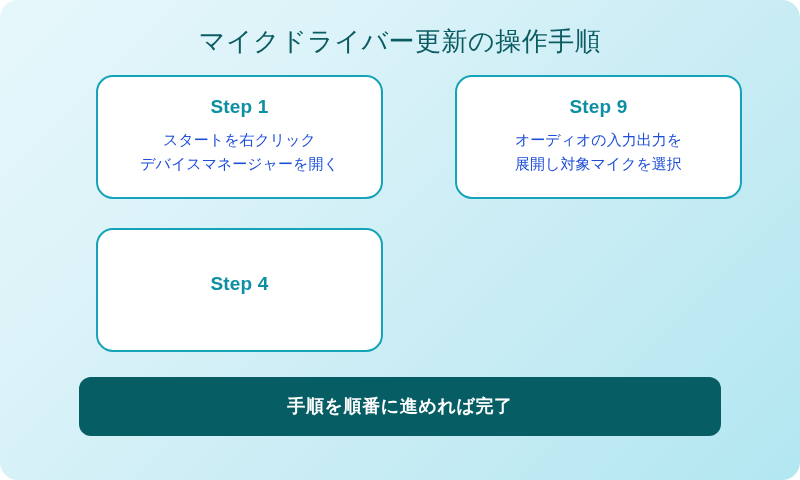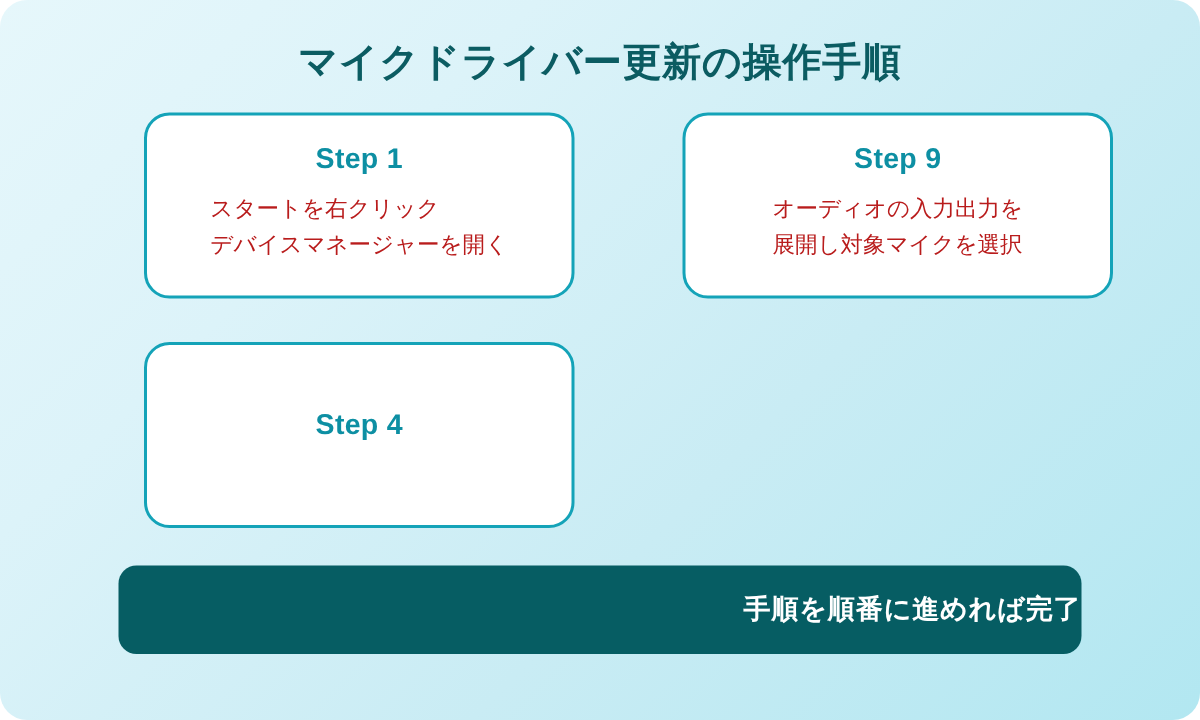--- a/index.html
+++ b/index.html
@@ -24,21 +24,21 @@
     overflow: hidden;
     display: flex;
     flex-direction: column;
     align-items: center;
   }
 
   .poster-title {
     margin: 0;
     padding-top: 26px;
     font-size: 26px;
-    font-weight: bold;
+    font-weight: normal;
     letter-spacing: 0.5px;
     color: #0b5c62;
     text-align: center;
     line-height: 1.2;
   }
 
   .steps-grid {
     margin-top: 18px;
     width: 684px;
     display: grid;
@@ -65,39 +65,40 @@
     font-size: 19px;
     font-weight: bold;
     color: #0d8fa3;
     line-height: 1.2;
     margin-bottom: 9px;
     letter-spacing: 0.2px;
   }
 
   .step-body {
     font-size: 15px;
-    color: #b91c1c;
+    color: #1d4ed8;
     line-height: 24px;
+    text-align: center;
     white-space: pre-line;
   }
 
   .step-body .arrow {
     font-size: 12px;
     vertical-align: 1px;
   }
 
   .footer-banner {
     margin-top: 25px;
     width: 642px;
     height: 59px;
     border-radius: 12px;
     background: #065d63;
     display: flex;
     align-items: center;
-    justify-content: flex-end;
+    justify-content: center;
   }
 
   .footer-text {
     color: #ffffff;
     font-size: 18px;
     font-weight: bold;
     letter-spacing: 0.6px;
     line-height: 1.2;
   }
 </style>

